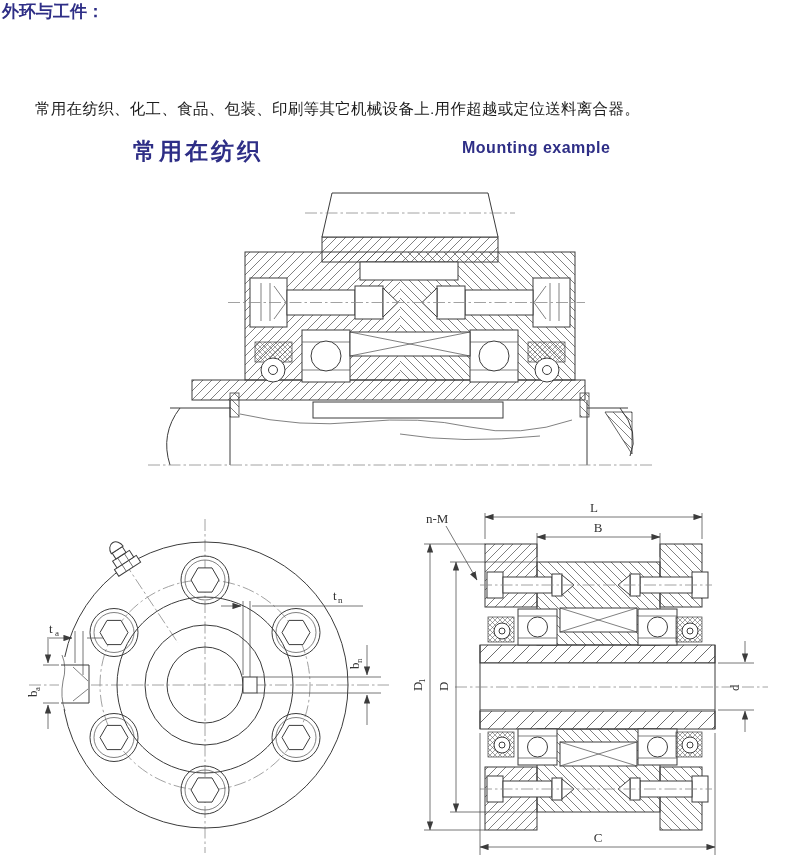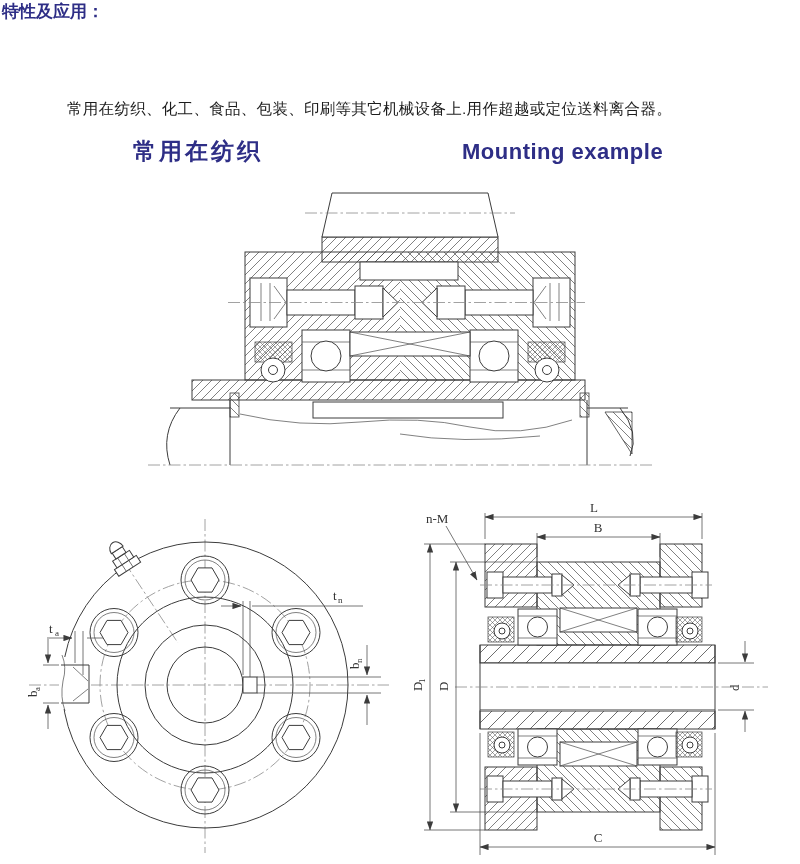--- a/index.html
+++ b/index.html
@@ -1,23 +1,23 @@
 <!DOCTYPE html>
 <html><head>
 <meta charset="utf-8">
 <style>
   html,body{margin:0;padding:0;background:#ffffff;}
   .page{position:relative;width:800px;height:864px;background:#ffffff;overflow:hidden;
         font-family:"Liberation Sans",sans-serif;}
   .title{position:absolute;left:2px;top:0px;font-size:17px;font-weight:bold;color:#2e2e86;}
   .para{position:absolute;left:35px;white-space:nowrap;font-size:15.5px;color:#1c1c1c;letter-spacing:.3px;}
-  .p1{top:27px;} .p2{top:55px;} .p3{top:83px;margin-left:32px;}
+  .p1{top:27px;} .p2{top:55px;} .p3{top:83px;}
   .cap{position:absolute;font-weight:bold;color:#2e2e86;}
   .cap-cn{left:133px;top:136px;font-size:23px;letter-spacing:3px;}
-  .cap-en{left:462px;top:139px;font-size:22px;letter-spacing:.5px;}
+  .cap-en{left:462px;top:139px;font-size:16px;letter-spacing:.5px;}
   svg{position:absolute;overflow:visible;}
   .ln{stroke:#3c3c3c;stroke-width:1;fill:none;}
   .lnt{stroke:#4a4a4a;stroke-width:.7;fill:none;}
   .wh{fill:#ffffff;stroke:#3c3c3c;stroke-width:1;}
   .whn{fill:#ffffff;stroke:none;}
   .cl{stroke:#8a8a8a;stroke-width:.8;fill:none;stroke-dasharray:12 3 2.5 3;}
   .dim{stroke:#4a4a4a;stroke-width:.75;fill:none;}
   .dlab{font-family:"Liberation Serif",serif;font-size:13px;fill:#333;}
   .dsub{font-family:"Liberation Serif",serif;font-size:9px;fill:#333;}
 </style>
@@ -39,21 +39,21 @@
       </pattern>
       <pattern id="xh" patternUnits="userSpaceOnUse" width="5" height="5">
         <path d="M0,5 L5,0 M0,0 L5,5" stroke="#4a4a4a" stroke-width="0.5"></path>
       </pattern>
       <marker id="arr" viewBox="0 0 10 7" refX="9.5" refY="3.5" markerWidth="9" markerHeight="6.3" markerUnits="userSpaceOnUse" orient="auto-start-reverse">
         <path d="M0,0 L10,3.5 L0,7 z" fill="#3c3c3c"></path>
       </marker>
     </defs>
   </svg>
 
-  <div class="title">特性及应用：</div>
+  <div class="title">外环与工件：</div>
   <p class="para p3">常用在纺织、化工、食品、包装、印刷等其它机械设备上.用作超越或定位送料离合器。</p>
 
   <div class="cap cap-cn">常用在纺织</div>
   <div class="cap cap-en">Mounting example</div>
 
   <svg style="left:140px;top:182px" width="520" height="300" viewBox="0 0 520 300">
 
     <rect x="105" y="70" width="155" height="128" fill="url(#hF)"></rect>
     <rect x="260" y="70" width="175" height="128" fill="url(#hB)"></rect>
     <rect x="182" y="55" width="176" height="25" fill="url(#hF)" stroke="#3c3c3c"></rect>

